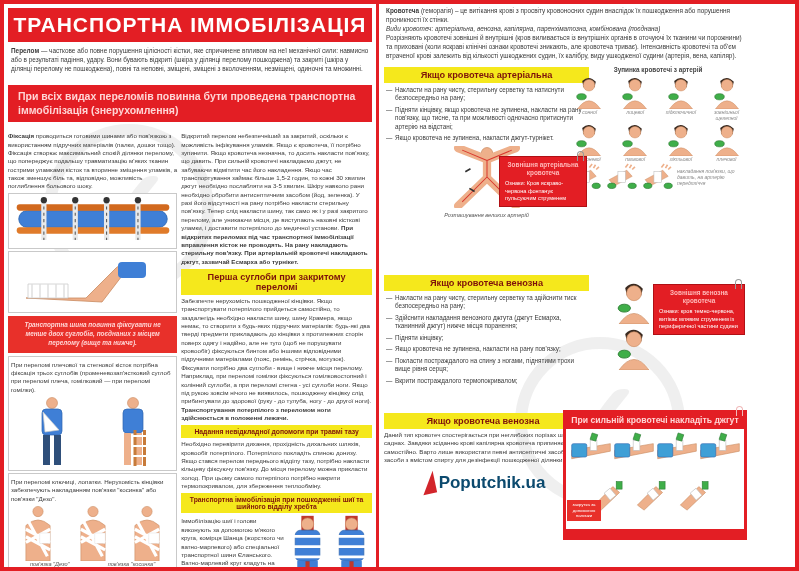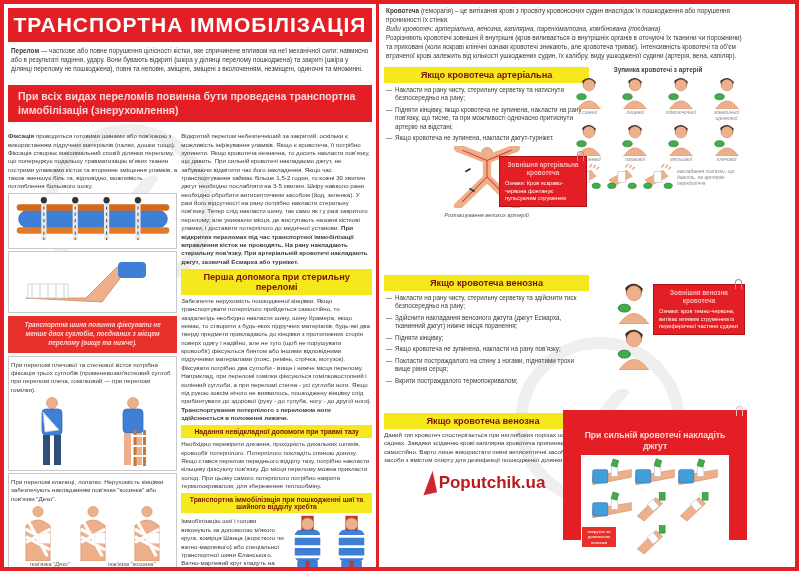--- a/index.html
+++ b/index.html
@@ -27,27 +27,27 @@
   .bullets{list-style:none;margin:2px 0;padding:0 2px;}
   .bullets li{position:relative;padding-left:9px;font-size:6.3px;line-height:1.35;margin:3px 0;}
   .bullets li::before{content:"—";position:absolute;left:0;top:0;}
   .redbox{background:#e31e24;border:1px solid #b01015;padding:4px 5px;width:88px;position:absolute;}
   .redbox .bt{color:#ffb9b9;font-weight:bold;font-size:6.4px;text-align:center;line-height:1.3;margin-bottom:3px;}
   .redbox .bb{color:#fff;font-size:5.6px;line-height:1.3;}
   .pin{position:absolute;top:-6px;right:2px;width:7px;height:10px;border:1.5px solid #9a9a9a;border-bottom:none;border-radius:4px 4px 0 0;}
   .tilegrid{display:flex;flex-wrap:wrap;justify-content:space-between;}
   .tile{width:23%;text-align:center;margin-bottom:1px;}
   .tile svg{display:block;margin:0 auto;}
-  .tq-panel{position:absolute;right:4px;top:0;width:184px;height:130px;background:#e31e24;padding:18px;}
+  .tq-panel{position:absolute;right:4px;top:0;width:184px;height:130px;background:#e31e24;padding:3px;}
   .tq-title{color:#ffd6d6;font-weight:bold;font-size:8.6px;text-align:center;line-height:1.3;margin:2px 0 3px 0;}
   .tq-inner{background:#fff;height:100px;padding:2px;display:flex;flex-wrap:wrap;justify-content:center;gap:1px;position:relative;}
   .tq-note{position:absolute;left:1px;bottom:8px;background:#e8302a;color:#fff;font-size:4.4px;width:34px;padding:2px;line-height:1.25;text-align:center;}
   .logo-row{display:flex;align-items:center;justify-content:center;margin-top:8px;gap:4px;}
   .logo-tri{width:0;height:0;border-left:14px solid transparent;border-bottom:22px solid #d2252b;transform:rotate(-12deg);}
-  .logo-text{color:#b91c1c;font-weight:bold;font-size:17px;}
+  .logo-text{color:#0c4a6e;font-weight:bold;font-size:17px;}
   .wm{position:absolute;width:170px;height:170px;border:12px solid rgba(140,140,140,.14);border-radius:50%;pointer-events:none;display:flex;align-items:center;justify-content:center;font-size:110px;color:rgba(140,140,140,.14);font-weight:bold;}
   .neck-flex{display:flex;gap:3px;}
   .neck-flex .body-text{width:55%;}
   .venous-figs{display:flex;flex-direction:column;gap:2px;align-items:center;width:86px;}
   .sec{position:relative;padding:0 5px;}
 </style>
 </head>
 <body>
 
 <svg width="0" height="0" style="position:absolute">
@@ -195,21 +195,21 @@
           </div>
         </div>
         <div class="red-callout">Транспортування потерпілого з переломами ноги здійснюється в положенні лежачи.</div>
       </div>
 
       <div class="col2">
         <p class="body-text">
           <span>Відкритий перелом небезпечніший за закритий, оскільки є можливість інфікування уламків. Якщо є кровотеча, її потрібно зупинити. Якщо кровотеча незначна, то досить накласти пов'язку, що давить. При сильній кровотечі накладаємо джгут, не забуваючи відмітити час його накладення. Якщо час транспортування займає більше 1,5-2 годин, то кожні 30 хвилин джгут необхідно послабляти на 3-5 хвилин. Шкіру навколо рани необхідно обробити антисептичним засобом (йод, зеленка). У разі його відсутності на рану потрібно накласти стерильну пов'язку. Тепер слід накласти шину, так само як і у разі закритого перелому, але уникаючи місця, де виступають назовні кісткові уламки, і доставити потерпілого до медичної установи.</span>
           <b>При відкритих переломах під час транспортної іммобілізації вправлення кісток не проводять. На рану накладають стерильну пов'язку. При артеріальній кровотечі накладають джгут, зазвичай Есмарха або турнікет.</b>
         </p>
-        <div class="yellow-h">Перша допомога при стерильну переломі</div>
+        <div class="yellow-h">Перша суглоби при закритому переломі</div>
         <p class="body-text">
           <span>Забезпечте нерухомість пошкодженої кінцівки. Якщо транспортувати потерпілого прийдеться самостійно, то заздалегідь необхідно накласти шину, шину Крамера, якщо немає, то створити з будь-яких підручних матеріалів: будь-які два тверді предмети прикладають до кінцівки з протилежних сторін поверх одягу і надійно, але не туго (щоб не порушувати кровообіг) фіксуються бинтом або іншими відповідними підручними матеріалами (пояс, ремінь, стрічка, мотузок). Фіксувати потрібно два суглоби - вище і нижче місця перелому. Наприклад, при переломі гомілки фіксуються гомілковостопний і колінний суглоби, а при переломі стегна - усі суглоби ноги. Якщо під рукою зовсім нічого не виявилось, пошкоджену кінцівку слід прибинтувати до здорової (руку - до тулуба, ногу - до другої ноги).</span>
           <b>Транспортування потерпілого з переломом ноги здійснюється в положенні лежачи.</b>
         </p>
         <div class="yellow-sub">Надання невідкладної допомоги при травмі тазу</div>
         <p class="body-text">Необхідно перевірити дихання, прохідність дихальних шляхів, кровообіг потерпілого. Потерпілого покладіть спиною донизу. Якщо стався перелом переднього відділу тазу, потрібно накласти кільцеву фіксуючу пов'язку. До місця перелому можна прикласти холод. При цьому самого потерпілого потрібно накрити термопокривалом, для збереження теплообміну.</p>
         <div class="yellow-sub">Транспортна іммобілізація при пошкодженні шиї та шийного відділу хребта</div>
         <div class="neck-flex">
           <p class="body-text">Іммобілізацію шиї і голови виконують за допомогою м'якого круга, комірця Шанца (жорсткого чи ватно-марлевого) або спеціальної транспортної шини Єланського. Ватно-марлевий круг кладуть на м'яку підстилку, а голову потерпілого - на круг потилицею в отвір. Іммобілізацію комірцем типу Шанца можна виконувати в тому випадку, коли немає утрудненого дихання. Комір повинен упиратися в потиличний горб і в обидва соскоподібні відростки, а знизу спиратися на грудну клітку, щоб усунути бокові рухи голови під час транспортування. Комір Шанца може бути виготовлений із підручних матеріалів на місці пригоди.</p>
           <svg width="42" height="90">

